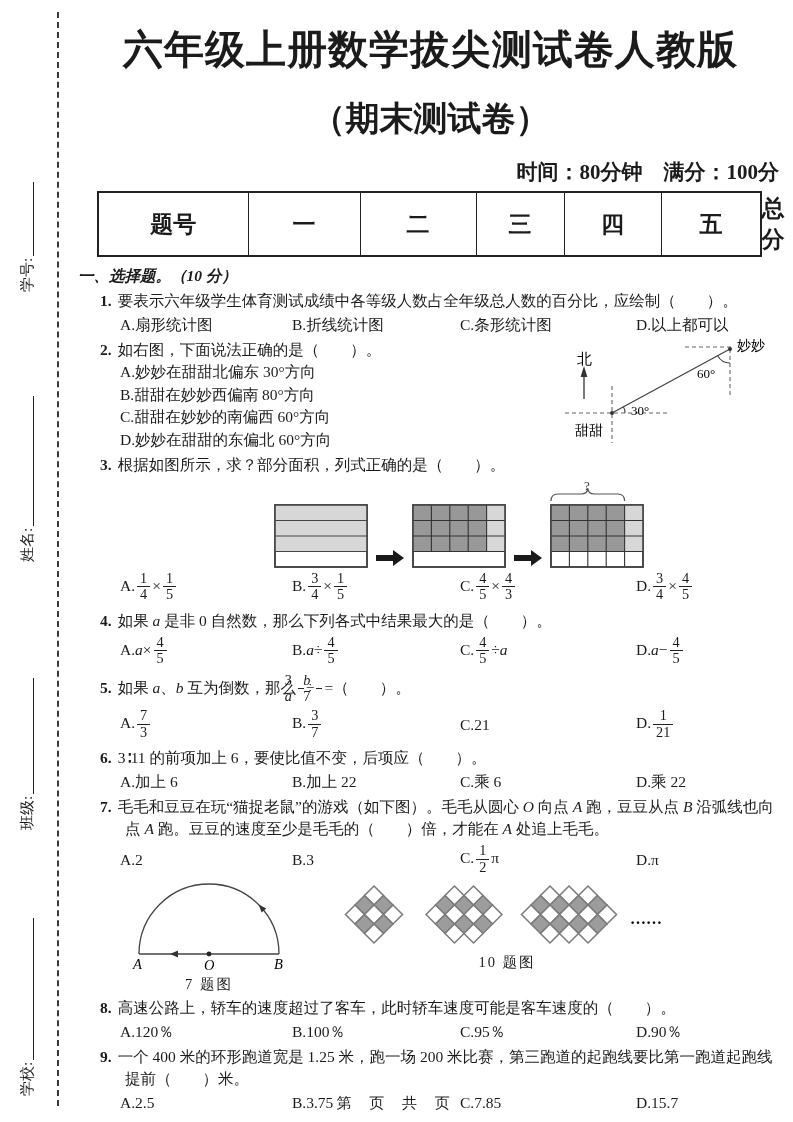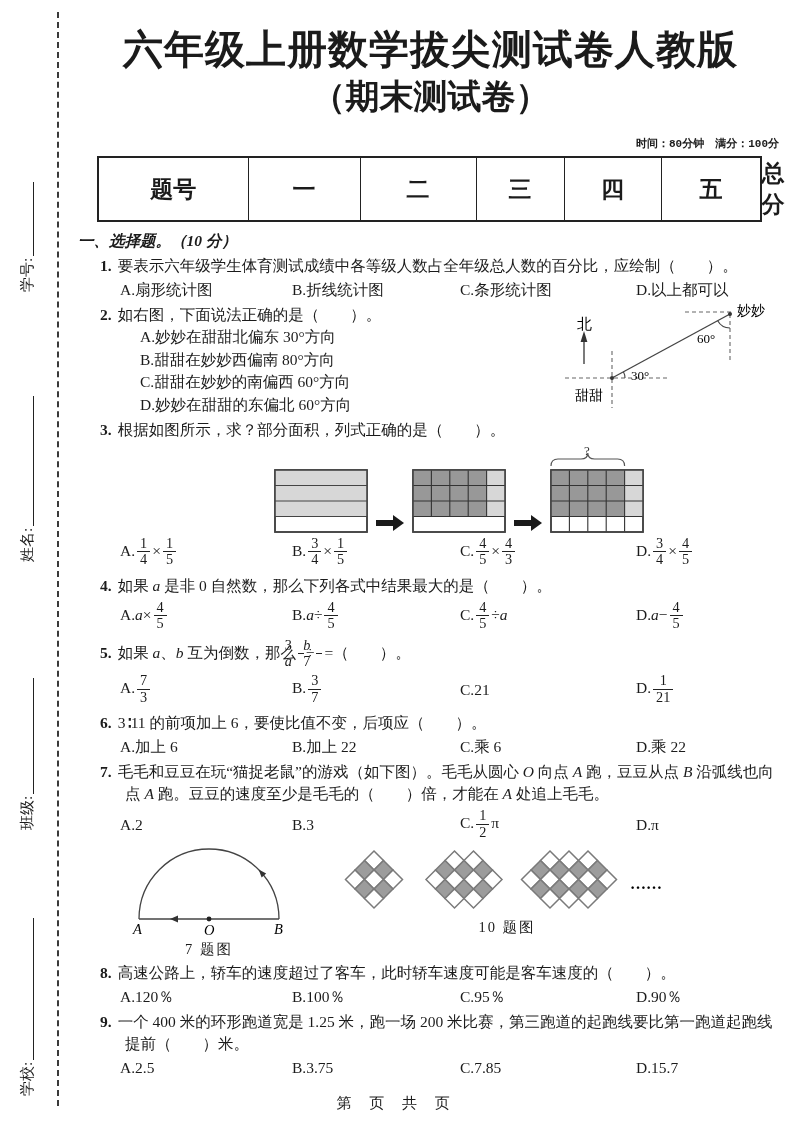--- a/index.html
+++ b/index.html
@@ -13,40 +13,40 @@
            white-space:nowrap;font-size:15px;}
   .sb-blank{display:inline-block;border-bottom:1.6px solid #222;height:14px;
             vertical-align:-2px;margin-left:2px;}
 
   
   .content{position:absolute;left:78px;top:0;width:705px;}
 
   .title{font-family:"Liberation Sans","DejaVu Sans",sans-serif;font-weight:900;
          font-size:40px;text-align:center;margin-top:26px;letter-spacing:1px;line-height:1.15;}
   .subtitle{font-family:"Liberation Sans","DejaVu Sans",sans-serif;font-weight:900;
-            font-size:34px;text-align:center;margin-top:2px;}
-  .meta{font-family:Liberation Mono, monospace;font-weight:700;
-        font-size:11px;text-align:right;margin:16px 4px 5px 0;}
+            font-size:34px;text-align:center;margin-top:24px;}
+  .meta{font-family:Liberation Serif, serif;font-weight:700;
+        font-size:21px;text-align:right;margin:16px 4px 5px 0;}
 
   
   table.score{border-collapse:collapse;width:588px;margin-left:19px;table-layout:fixed;}
   table.score th,table.score td{border:1.6px solid #222;height:41px;text-align:center;
         font-size:23px;font-weight:bold;padding:0;}
   table.score{border:2.5px solid #222;}
 
   
   .section-title{font-size:15.5px;font-weight:bold;margin:9px 0 3px 0;font-style:italic;}
   .q{position:relative;margin-top:3px;font-size:15.5px;line-height:22px;}
   .qline{padding-left:47px;text-indent:-25px;}
   .qnum{font-weight:bold;margin-right:6px;}
   .opts{display:grid;grid-template-columns:172px 168px 176px auto;
         padding-left:42px;margin:2px 0 3px 0;font-size:15.5px;}
   .opts.tall{align-items:center;margin:4px 0 6px 0;}
   .stack{padding-left:42px;}
-  .stack .opt{display:block;line-height:22.5px;margin-left:20px;}
+  .stack .opt{display:block;line-height:22.5px;}
 
   
   .frac{display:inline-flex;flex-direction:column;text-align:center;vertical-align:middle;
         line-height:1.08;font-size:0.92em;margin:0 2px;position:relative;top:-1px;}
   .frac .fn{border-bottom:1.2px solid #222;padding:0 3px;}
   .frac .fd{padding:0 3px;}
   i{font-family:"Liberation Serif","DejaVu Serif",serif;}
 
   
   .gridrow{display:flex;align-items:flex-end;gap:7px;margin:4px 0 2px 196px;}

